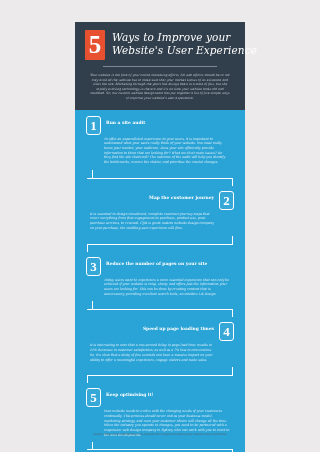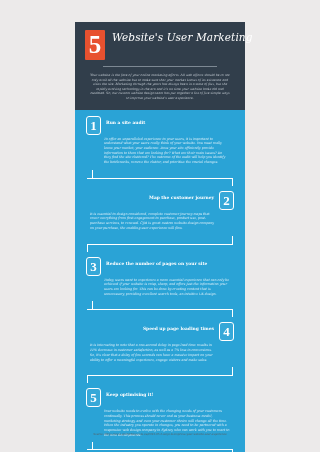--- a/index.html
+++ b/index.html
@@ -170,21 +170,22 @@
 </head>
 <body>
 
 <div class="page">
   <div class="infographic">
 
     <div class="header">
       <div class="header-top">
         <div class="big-five">5</div>
         <div class="title-wrap">
-          <div class="title-line">Website's User Marketing</div>
+          <div class="title-line">Ways to Improve your</div>
+          <div class="title-line">Website's User Experience</div>
         </div>
       </div>
       <div class="header-rule"></div>
       <div class="header-intro">Your website is the face of your online marketing efforts. All web efforts should be to not only avail all the website but to make sure that your market knows of its existence and visits the site. Marketing through the years has always been in a state of flux, but the rapidly evolving technology in the era and it's an time your website looks old and outdated. So, our custom website design team has put together a list of five simple ways to improve your website's user experience.</div>
     </div>
 
     <div class="body">
 
       <div class="section left">
         <div class="sec-head">

